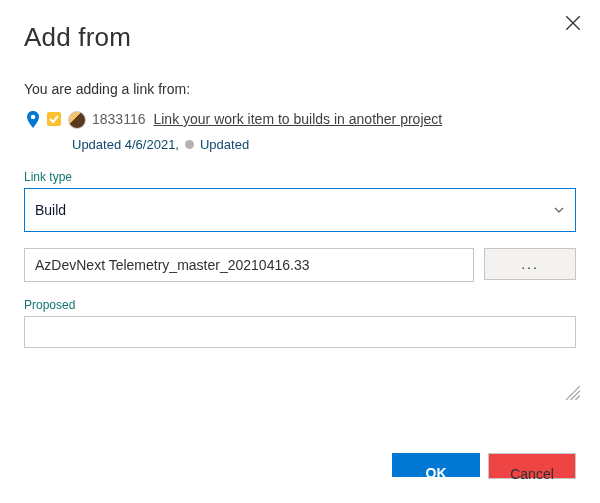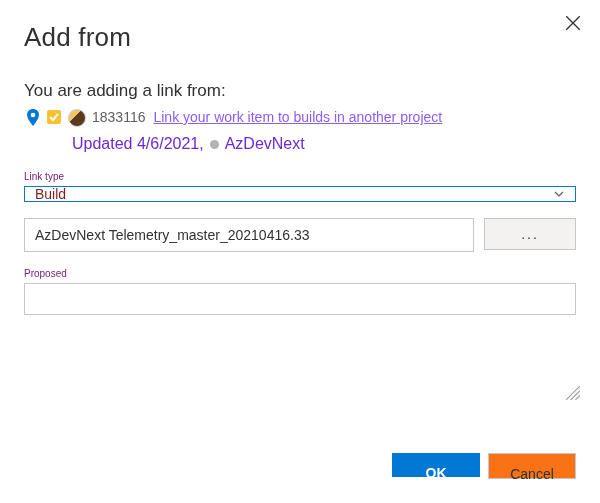--- a/index.html
+++ b/index.html
@@ -21,23 +21,23 @@
       color: #323130;
     }
     .title {
       font-size: 26px;
       font-weight: 400;
       color: #323130;
       margin-bottom: 28px;
       letter-spacing: 0.2px;
     }
     .subtitle {
-      font-size: 17px;
-      color: #323130;
-      margin-bottom: 8px;
+      font-size: 14px;
+      color: #323130;
+      margin-bottom: 14px;
     }
     .work-item-row {
       display: flex;
       align-items: flex-start;
       gap: 6px;
       margin-bottom: 8px;
       margin-left: 2px;
     }
     .pin-icon { color: #0078d4; width: 14px; height: 18px; flex-shrink: 0; }
     .badge-icon {
@@ -45,57 +45,57 @@
       color: #fbc02d;
     }
     .avatar {
       width: 18px; height: 18px; border-radius: 50%;
       background: linear-gradient(135deg, #f5c36a 40%, #5b3a1e 40%);
       flex-shrink: 0;
       border: 0.5px solid #ccc;
     }
     .work-item-id { color: #605e5c; margin-right: 2px; }
     .work-item-link {
-      color: #8b5cf6;
+      color: #404040;
       text-decoration: underline;
       cursor: pointer;
     }
     .meta-row {
       margin-left: 48px;
-      color: #6d28d9;
-      font-size: 16px;
+      color: #0c4a6e;
+      font-size: 13px;
       margin-bottom: 18px;
       display: flex;
       align-items: center;
       gap: 6px;
     }
     .state-dot {
       width: 9px; height: 9px; border-radius: 50%;
       background: #b3b3b3;
       display: inline-block;
     }
     .field-label {
-      font-size: 10px;
-      color: #701a75;
+      font-size: 12px;
+      color: #0f766e;
       margin-bottom: 4px;
       display: block;
     }
     .field-group { margin-bottom: 16px; }
     .select {
       width: 100%;
       border: 1px solid #0078d4;
       padding: 6px 10px;
       font-size: 14px;
-      color: #7f1d1d;
+      color: #0f172a;
       background: #fff;
       display: flex;
       justify-content: space-between;
       align-items: center;
       cursor: pointer;
-      height: 16px;
+      height: 44px;
     }
     .chevron { color: #605e5c; width: 12px; height: 12px; }
     .build-row { display: flex; gap: 10px; }
     .text-input {
       flex: 1;
       border: 1px solid #c8c6c4;
       padding: 16px 10px;
       font-size: 14px;
       color: #323130;
       height: 32px;
@@ -139,21 +139,21 @@
       font-family: inherit;
       cursor: pointer;
       padding: 12px 16px;
     }
     .btn-primary {
       background: #0078d4;
       color: #fff;
       font-weight: 600;
     }
     .btn-default {
-      background: #f97316;
+      background: #ef4444;
       color: #323130;
       border: 1px solid #c8c6c4;
     }
   </style>
 </head>
 <body>
 
 <div class="dialog">
 
   <div class="close-btn">
@@ -176,21 +176,21 @@
       <path d="M4 8 L7 11 L12 5" stroke="#fff" stroke-width="2" fill="none"></path>
     </svg>
     <div class="avatar"></div>
     <span class="work-item-id">1833116</span>
     <a class="work-item-link">Link your work item to builds in another project</a>
   </div>
 
   <div class="meta-row">
     <span>Updated 4/6/2021,</span>
     <span class="state-dot"></span>
-    <span>AzDevNext</span>
+    <span>Updated</span>
   </div>
 
   <div class="field-group">
     <label class="field-label">Link type</label>
     <div class="select">
       <span>Build</span>
       <svg class="chevron" viewBox="0 0 12 12">
           <path d="M2 4 L6 8 L10 4" stroke="currentColor" stroke-width="1.2" fill="none"></path>
         </svg>
     </div>

